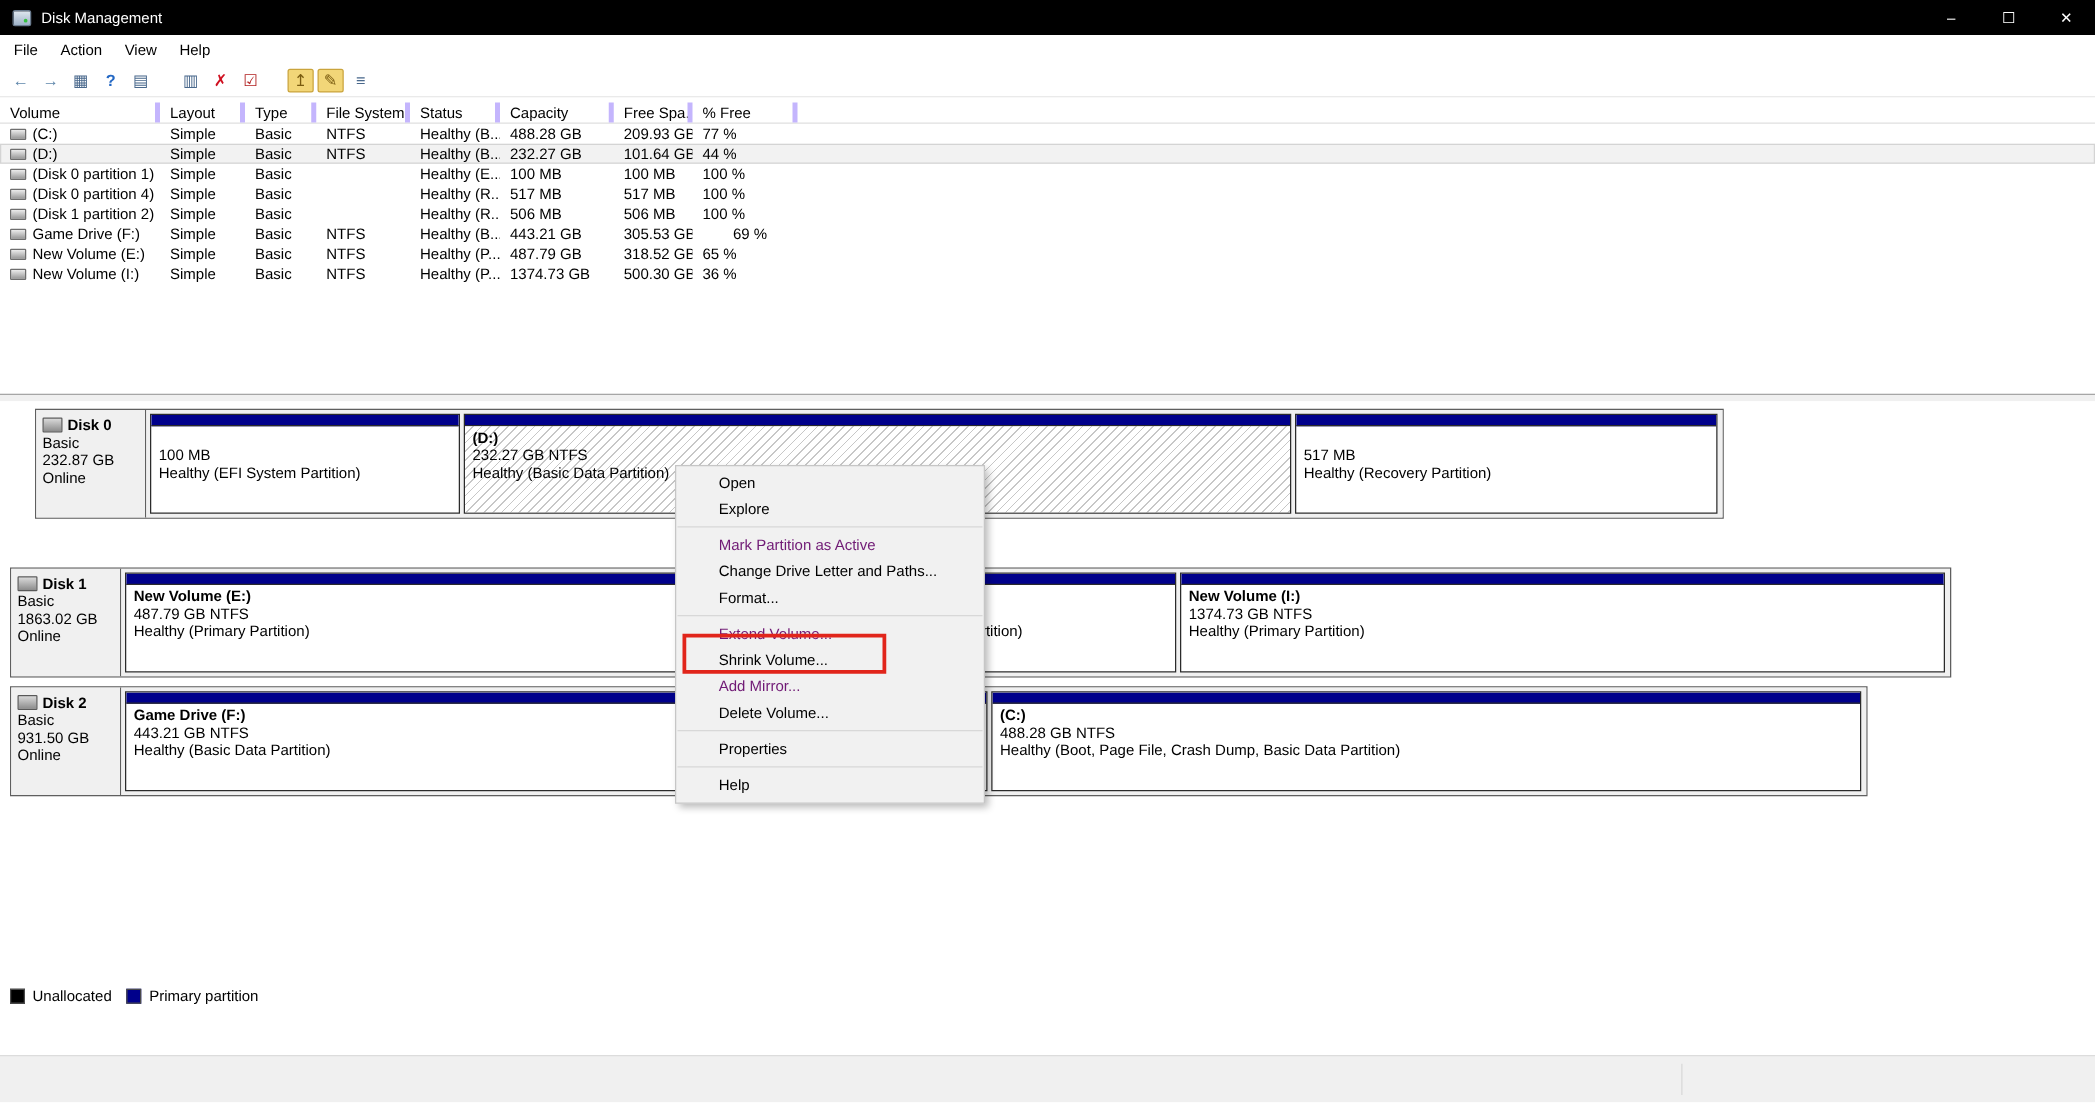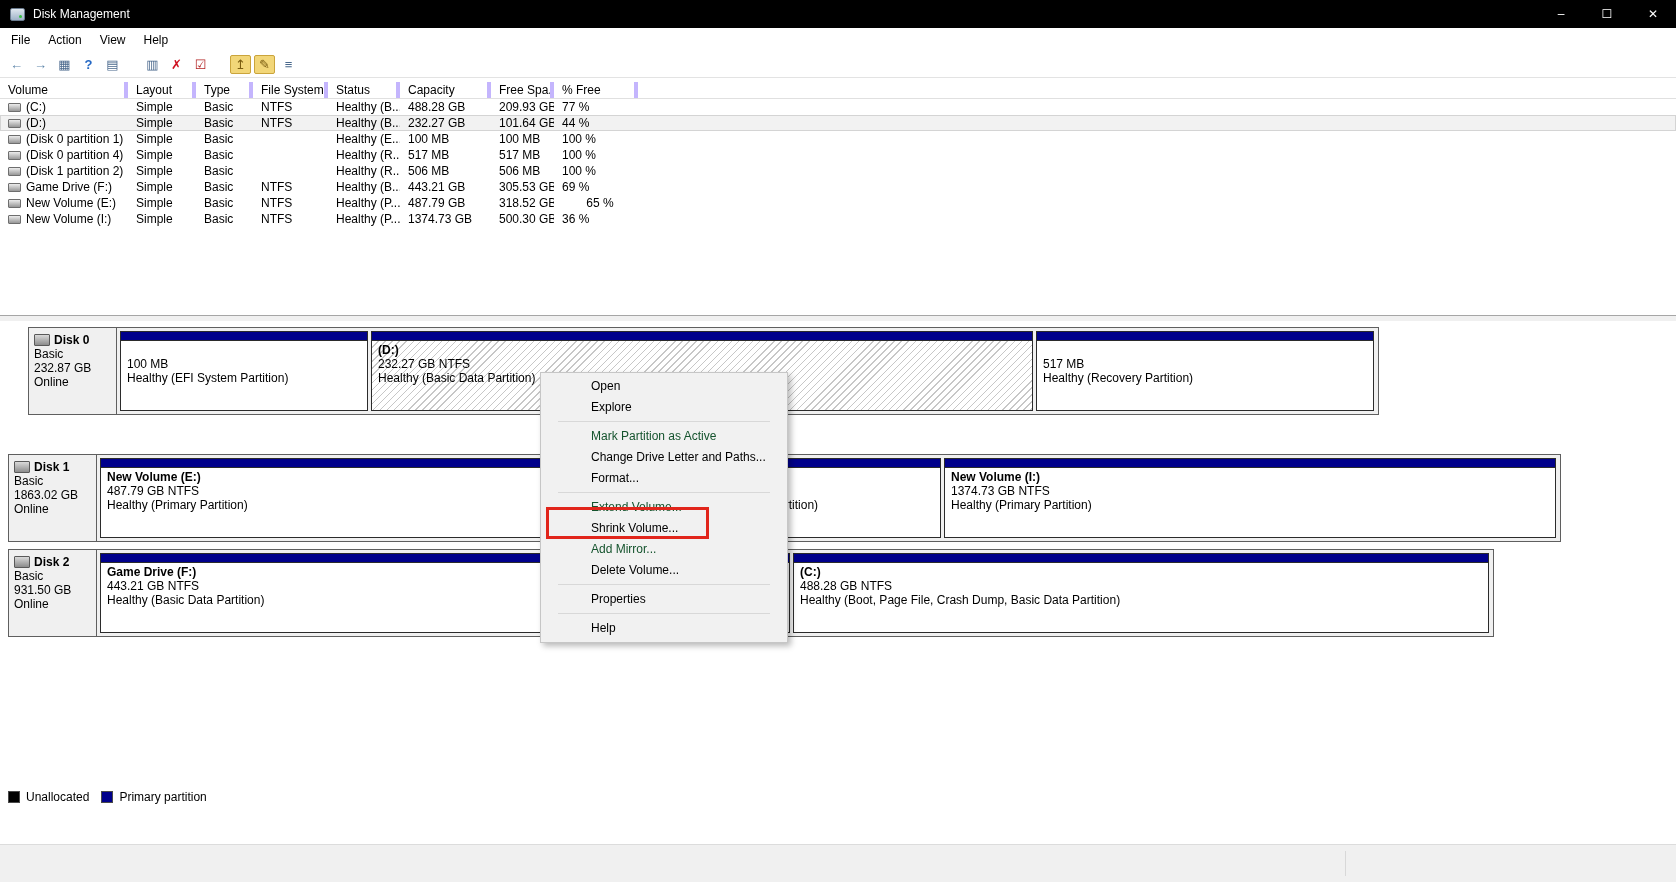--- a/index.html
+++ b/index.html
@@ -53,23 +53,23 @@
   
   .legend { position:absolute; left:8px; bottom:40px; display:flex; align-items:center; }
   .legend-swatch { width:12px; height:12px; border:1px solid #4a4a4a; margin-right:6px; }
   .legend-label { margin-right:12px; }
 
   
   .statusbar { height:38px; background:#f0f0f0; border-top:1px solid #dcdcdc; position:relative; flex:0 0 auto; }
   .sb-divider { position:absolute; left:1345px; top:6px; bottom:6px; border-left:1px solid #d8d8d8; }
 
   
-  .context-menu { position:absolute; left:540px; top:372px; width:248px; background:#f1f1f1; border:1px solid #c6c6c6; box-shadow:3px 3px 6px rgba(0,0,0,0.28); padding:3px 16px; z-index:10; }
+  .context-menu { position:absolute; left:540px; top:372px; width:248px; background:#f1f1f1; border:1px solid #c6c6c6; box-shadow:3px 3px 6px rgba(0,0,0,0.28); padding:3px 0; z-index:10; }
   .cm-item { height:21px; line-height:21px; padding-left:34px; white-space:nowrap; }
-  .cm-item.disabled { color:#14532d; }
+  .cm-item.disabled { color:#701a75; }
   .cm-sep { height:1px; background:#d8d8d8; margin:3px 1px 4px 1px; }
   .annotation-box { position:absolute; left:5px; top:134px; width:163px; height:32px; border:3px solid #e1251b; z-index:11; pointer-events:none; }
 </style>
 </head>
 <body>
 
 <div class="window">
 
   <div class="titlebar" style="background: rgb(0, 0, 0);">
     <span class="app-icon"></span>
@@ -165,31 +165,31 @@
           <span class="vcell" style="width: 84px;">100 %</span>
         </div>
         <div class="vrow">
           <span class="vcell" style="width: 128px;"><span class="drive-icon"></span><span>Game Drive (F:)</span></span>
           <span class="vcell" style="width: 68px;">Simple</span>
           <span class="vcell" style="width: 57px;">Basic</span>
           <span class="vcell" style="width: 75px;">NTFS</span>
           <span class="vcell" style="width: 72px;">Healthy (B...</span>
           <span class="vcell" style="width: 91px;">443.21 GB</span>
           <span class="vcell" style="width: 63px;">305.53 GB</span>
-          <span class="vcell" style="width: 84px;">69 %</span>
+          <span class="vcell" style="width: 84px; text-align: center;">69 %</span>
         </div>
         <div class="vrow">
           <span class="vcell" style="width: 128px;"><span class="drive-icon"></span><span>New Volume (E:)</span></span>
           <span class="vcell" style="width: 68px;">Simple</span>
           <span class="vcell" style="width: 57px;">Basic</span>
           <span class="vcell" style="width: 75px;">NTFS</span>
           <span class="vcell" style="width: 72px;">Healthy (P...</span>
           <span class="vcell" style="width: 91px;">487.79 GB</span>
           <span class="vcell" style="width: 63px;">318.52 GB</span>
-          <span class="vcell" style="width: 84px; text-align: center;">65 %</span>
+          <span class="vcell" style="width: 84px;">65 %</span>
         </div>
         <div class="vrow">
           <span class="vcell" style="width: 128px;"><span class="drive-icon"></span><span>New Volume (I:)</span></span>
           <span class="vcell" style="width: 68px;">Simple</span>
           <span class="vcell" style="width: 57px;">Basic</span>
           <span class="vcell" style="width: 75px;">NTFS</span>
           <span class="vcell" style="width: 72px;">Healthy (P...</span>
           <span class="vcell" style="width: 91px;">1374.73 GB</span>
           <span class="vcell" style="width: 63px;">500.30 GB</span>
           <span class="vcell" style="width: 84px;">36 %</span>

